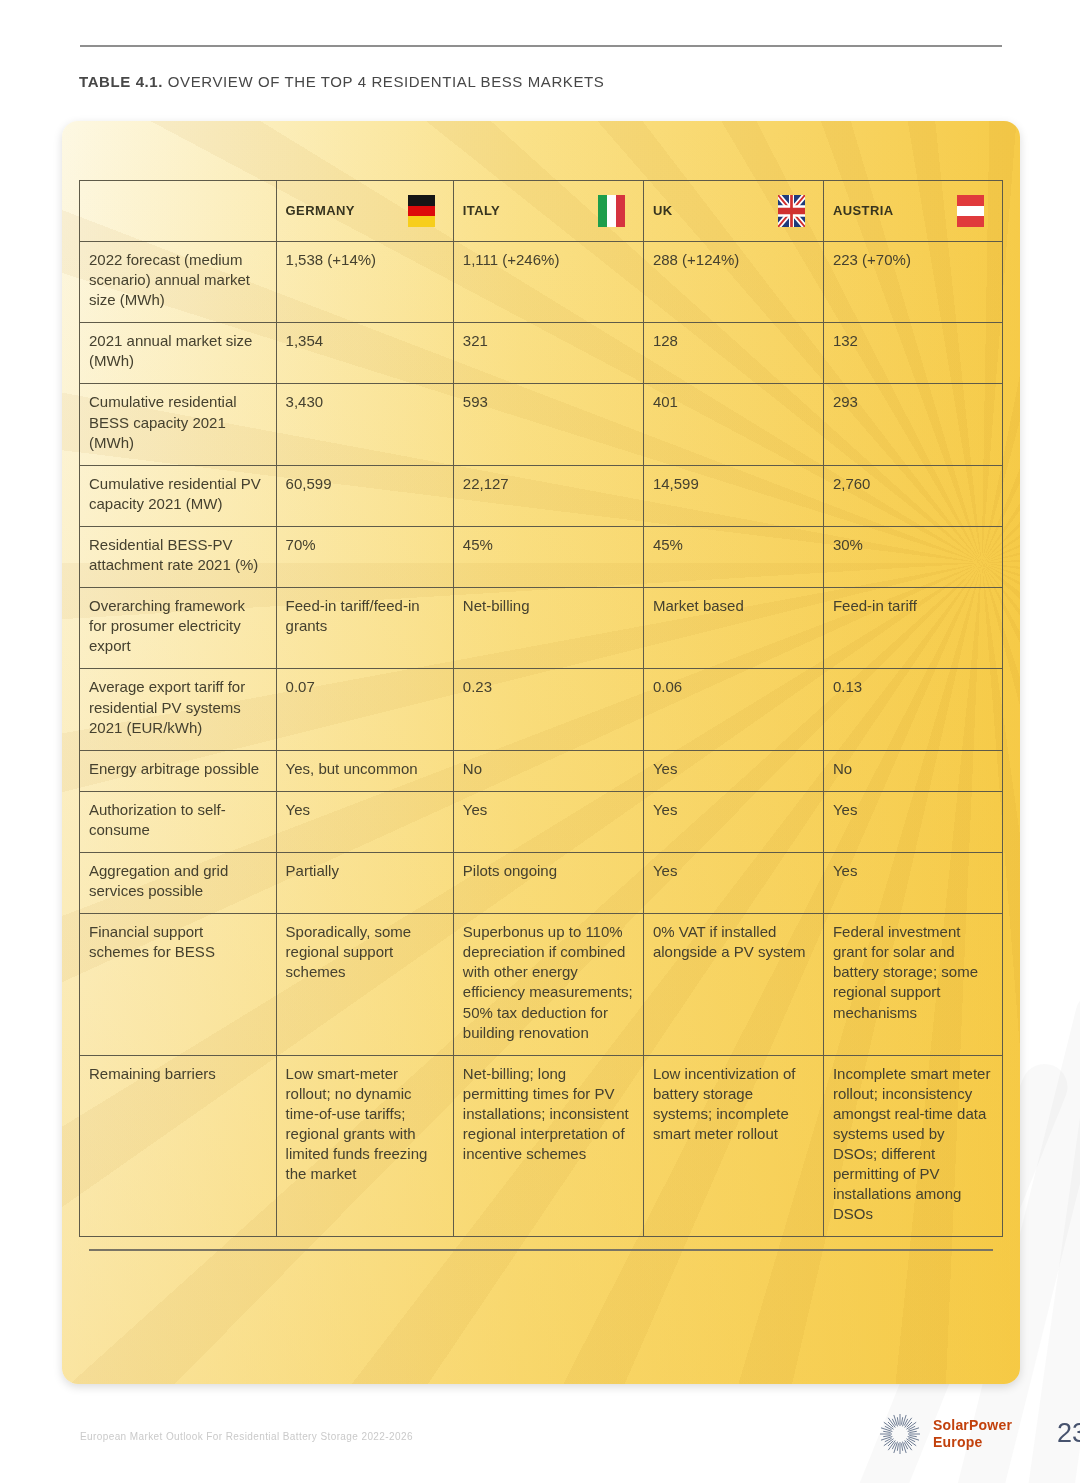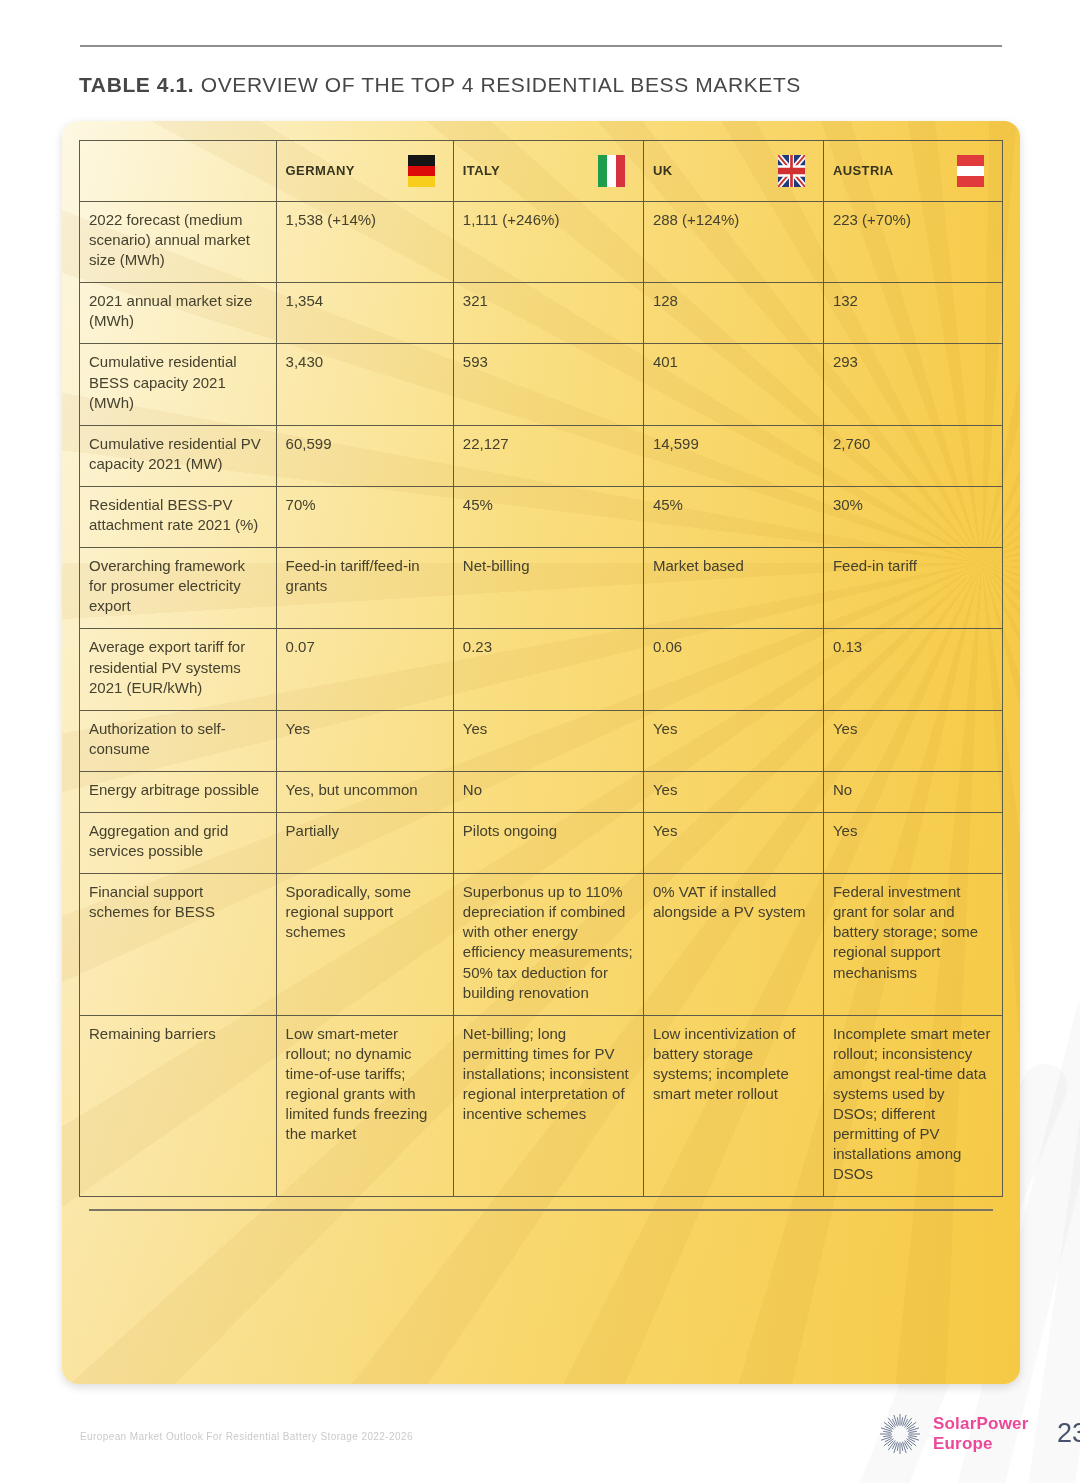--- a/index.html
+++ b/index.html
@@ -25,21 +25,21 @@
   .pr3 { right: -30px; bottom: -60px;  transform: rotate(8deg); }
 
   .top-rule {
     position: absolute;
     left: 80px; width: 922px; top: 45px;
     border-top: 2px solid #8f8f8f;
   }
   .page-title {
     position: absolute;
     left: 79px; top: 73px;
-    font-size: 21px;
+    font-size: 15px;
     letter-spacing: 0.6px;
     color: #474747;
     white-space: nowrap;
   }
   .page-title .bold { font-weight: 700; }
 
   .card {
     position: absolute;
     left: 62px; top: 121px;
     width: 958px; height: 1263px;
@@ -49,21 +49,21 @@
       linear-gradient(to right, #fdf8e3 0%, #fae189 48%, #f6cb49 100%);
     box-shadow: 0 3px 10px rgba(0,0,0,0.14);
     overflow: hidden;
   }
   .card-rays {
     position: absolute; inset: 0;
     background: repeating-conic-gradient(from 130deg at 96% 35%,
       rgba(168,104,0,0.06) 0deg 3.5deg, rgba(168,104,0,0) 3.5deg 10.5deg);
     pointer-events: none;
   }
-  .card-inner { position: relative; padding: 19px 17px 0 17px; }
+  .card-inner { position: relative; padding: 19px 17px 0 17px; margin-top: 40px; }
 
   table.bess {
     width: 100%;
     border-collapse: collapse;
     table-layout: fixed;
   }
   table.bess th, table.bess td {
     border: 1px solid #5f5b49;
     vertical-align: top;
     text-align: left;
@@ -114,24 +114,24 @@
   }
   .logo {
     position: absolute;
     left: 876px; top: 1410px;
     display: flex;
     align-items: center;
     gap: 9px;
   }
   .logo-burst { width: 48px; height: 48px; }
   .logo-text {
-    font-size: 17px;
+    font-size: 14px;
     font-weight: 700;
     line-height: 1.18;
-    color: #ec4899;
+    color: #c2410c;
     letter-spacing: 0.2px;
   }
   .page-num {
     position: absolute;
     left: 1057px; top: 1418px;
     font-size: 27px;
     color: #47536e;
     white-space: nowrap;
   }
 </style>
@@ -254,32 +254,32 @@
             <td>Feed-in tariff</td>
           </tr>
           <tr>
             <td>Average export tariff for residential PV systems 2021 (EUR/kWh)</td>
             <td>0.07</td>
             <td>0.23</td>
             <td>0.06</td>
             <td>0.13</td>
           </tr>
           <tr>
-            <td>Authorization to self-consume</td>
-            <td>Yes</td>
-            <td>Yes</td>
-            <td>Yes</td>
-            <td>Yes</td>
-          </tr>
-          <tr>
             <td>Energy arbitrage possible</td>
             <td>Yes, but uncommon</td>
             <td>No</td>
             <td>Yes</td>
             <td>No</td>
+          </tr>
+          <tr>
+            <td>Authorization to self-consume</td>
+            <td>Yes</td>
+            <td>Yes</td>
+            <td>Yes</td>
+            <td>Yes</td>
           </tr>
           <tr>
             <td>Aggregation and grid services possible</td>
             <td>Partially</td>
             <td>Pilots ongoing</td>
             <td>Yes</td>
             <td>Yes</td>
           </tr>
           <tr>
             <td>Financial support schemes for BESS</td>

